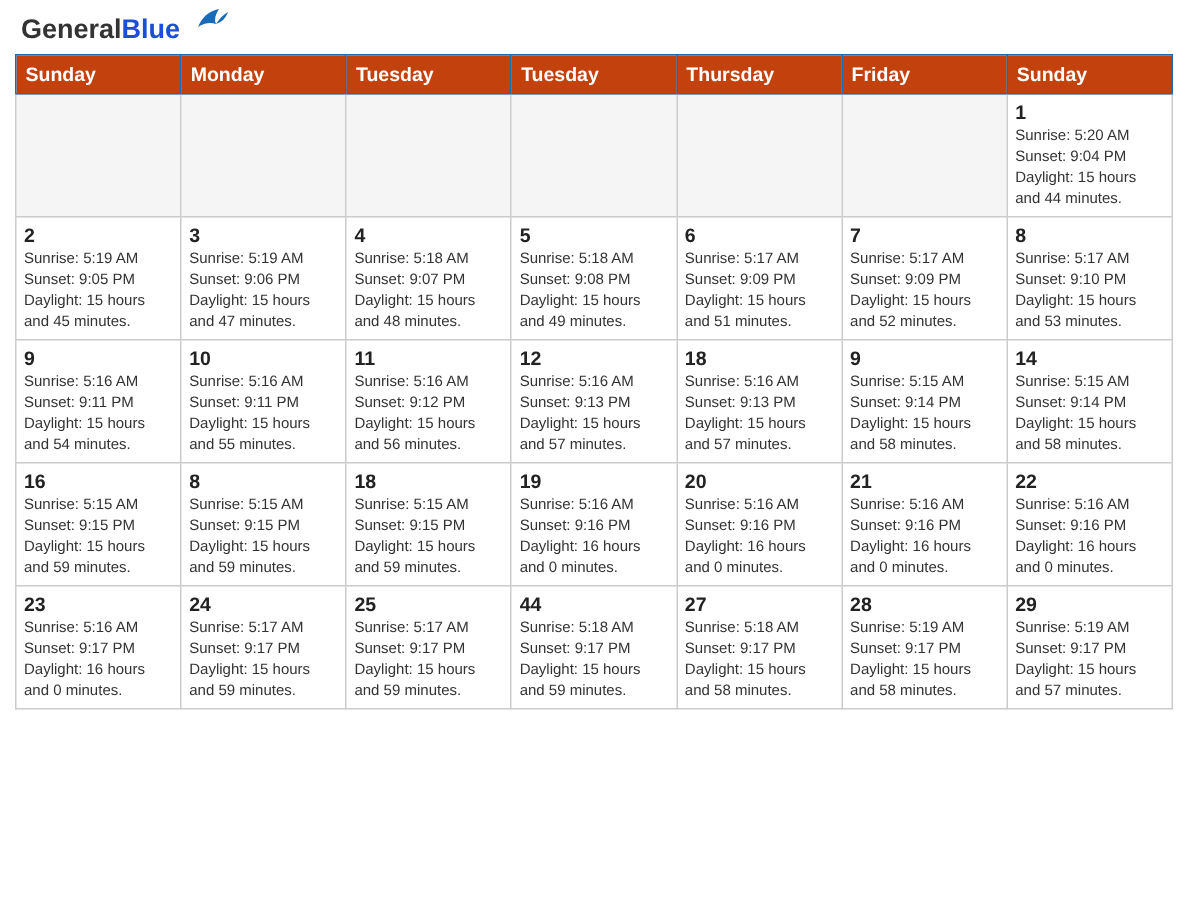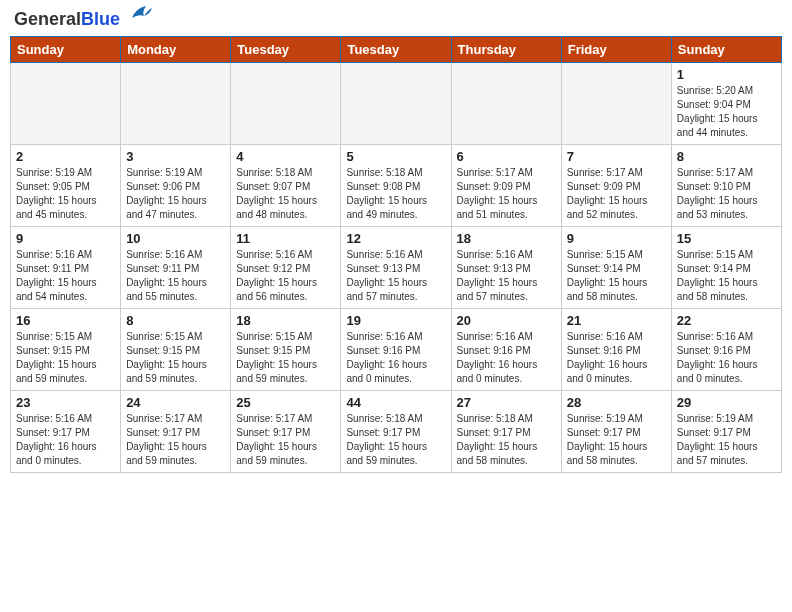--- a/index.html
+++ b/index.html
@@ -216,21 +216,21 @@
 and 57 minutes.</div>
         </td>
         <td>
           <span class="day-num">9</span>
           <div class="day-info" style="white-space: pre-line;">Sunrise: 5:15 AM
 Sunset: 9:14 PM
 Daylight: 15 hours
 and 58 minutes.</div>
         </td>
         <td>
-          <span class="day-num">15</span>
+          <span class="day-num">14</span>
           <div class="day-info" style="white-space: pre-line;">Sunrise: 5:15 AM
 Sunset: 9:14 PM
 Daylight: 15 hours
 and 58 minutes.</div>
         </td>
       </tr>
       <tr>
         <td>
           <span class="day-num">16</span>
           <div class="day-info" style="white-space: pre-line;">Sunrise: 5:15 AM

